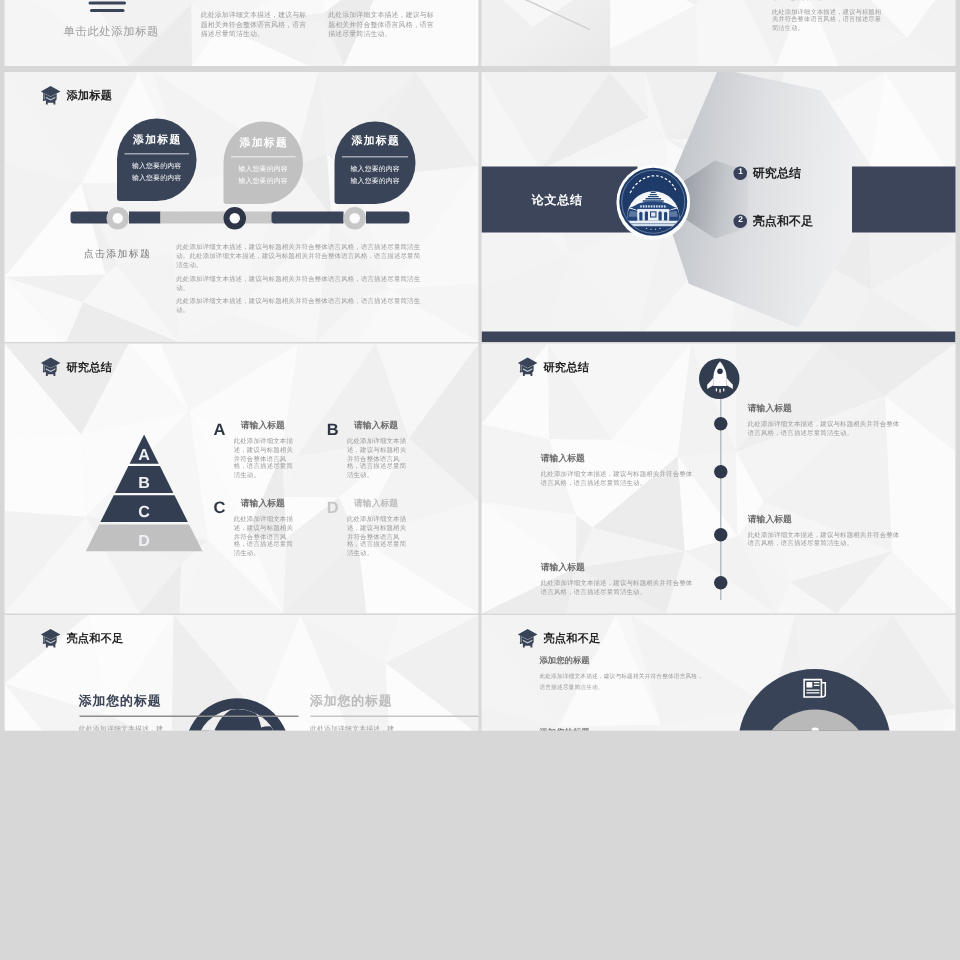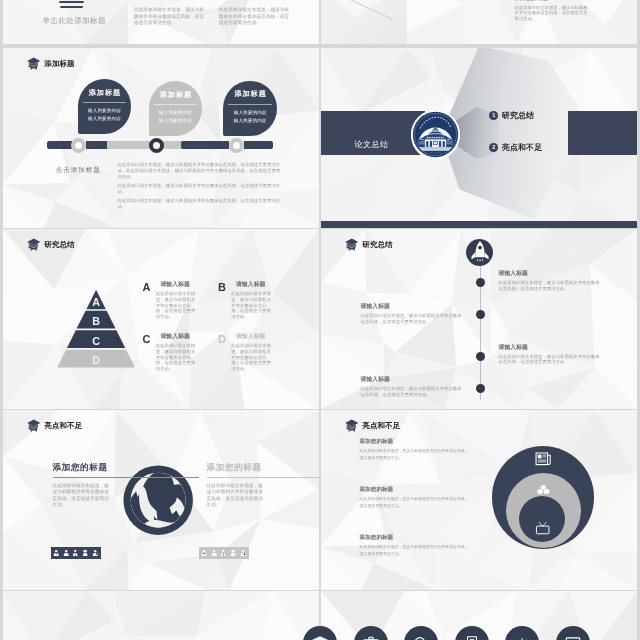--- a/index.html
+++ b/index.html
@@ -1,20 +1,20 @@
 <!DOCTYPE html>
 <html><head>
 <meta charset="utf-8">
 <title>PPT Template Preview</title>
 <style>
   html,body{margin:0;padding:0;}
   body{width:640px;height:640px;overflow:hidden;background:#d7d7d7;
        font-family:"Liberation Sans","DejaVu Sans",sans-serif;
        -webkit-font-smoothing:antialiased;}
-  .page{position:relative;width:640px;height:640px;overflow:hidden;}
+  .page{position:relative;width:640px;height:487px;overflow:hidden;}
   .slide{position:absolute;overflow:hidden;background:#f4f4f4;}
   .col-l{left:3px;width:316px;}
   .col-r{left:321px;width:316px;}
   .r0{top:-136px;height:180px;}
   .r1{top:48px;height:180px;}
   .r2{top:229px;height:180px;}
   .r3{top:410px;height:180px;}
   .r4{top:591px;height:180px;}
   .bg{position:absolute;left:0;top:0;width:100%;height:100%;}
   .ct{position:absolute;left:0;top:0;width:316px;height:180px;}
@@ -77,21 +77,21 @@
   .s3fbody p{margin:0 0 3.6px 0;line-height:1.34;font-size:4.3px;}
 
   
   .s4band{position:absolute;left:0;top:63.1px;width:104.3px;height:44.2px;background:#3c455a;}
   .s4fade{position:absolute;left:117px;top:-6px;width:152px;height:184px;
      background:linear-gradient(96deg,#b1b5bb 0%,#c6c9ce 16%,#dcdee1 42%,#e9eaec 66%,#f2f2f3 88%,#f6f6f6 100%);
      clip-path:polygon(2% 50%,27% 2%,72% 10%,100% 45%,62% 96%,14% 80%);}
   .s4fade2{position:absolute;left:116px;top:59px;width:62px;height:52px;
      background:linear-gradient(95deg,#83888f 0%,#9ea3aa 35%,#c1c4c9 70%,#d8dade 100%);
      clip-path:polygon(0 50%,64% 0,100% 14%,100% 86%,64% 100%);}
-  .s4title{position:absolute;left:33.5px;top:91px;font-size:8px;font-weight:normal;color:#fff;letter-spacing:.5px;}
+  .s4title{position:absolute;left:33.5px;top:80px;font-size:8px;font-weight:bold;color:#fff;letter-spacing:.5px;}
   .s4emb{position:absolute;left:89.9px;top:62.4px;width:49.2px;height:49.2px;border-radius:50%;
      background:#fbfcfd;display:flex;align-items:center;justify-content:center;}
   .s4emb svg{display:block;}
   .s4item{position:absolute;display:flex;align-items:center;}
   .s4i1{left:168.4px;top:62.2px;}
   .s4i2{left:168.4px;top:94.2px;}
   .s4num{width:8.6px;height:8.6px;border-radius:50%;background:#38425a;color:#fff;
      font-size:5.6px;line-height:8.7px;text-align:center;margin-right:3.8px;flex:none;font-weight:bold;}
   .s4lab{font-size:8px;font-weight:bold;color:#242424;letter-spacing:.1px;}
   .s4box{position:absolute;left:247.3px;top:63px;width:72px;height:44.4px;background:#3c455a;}

